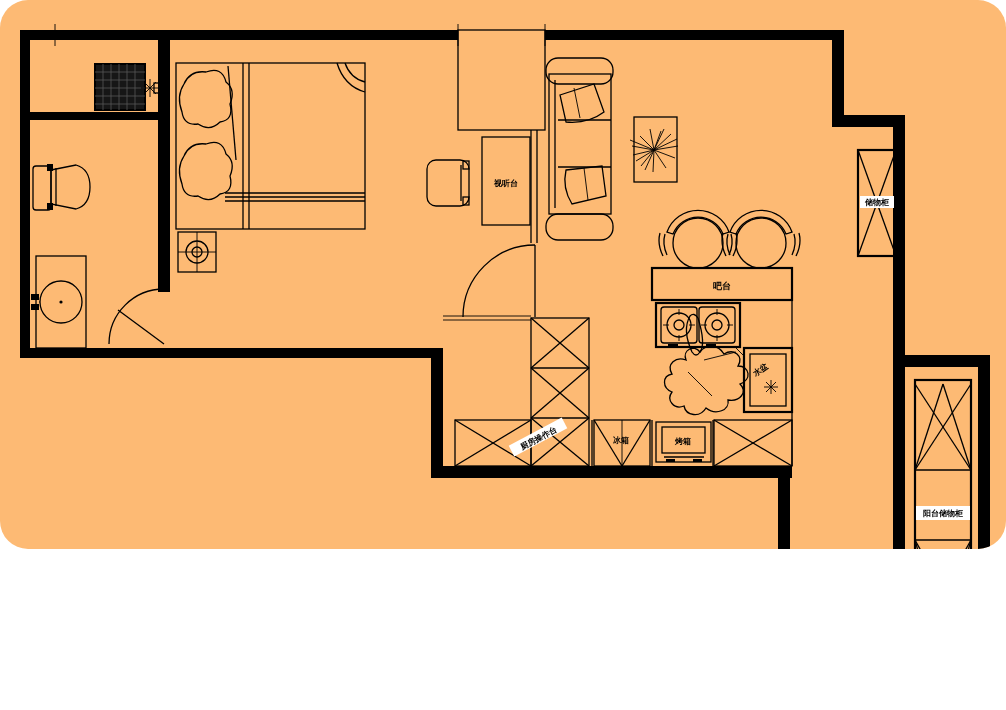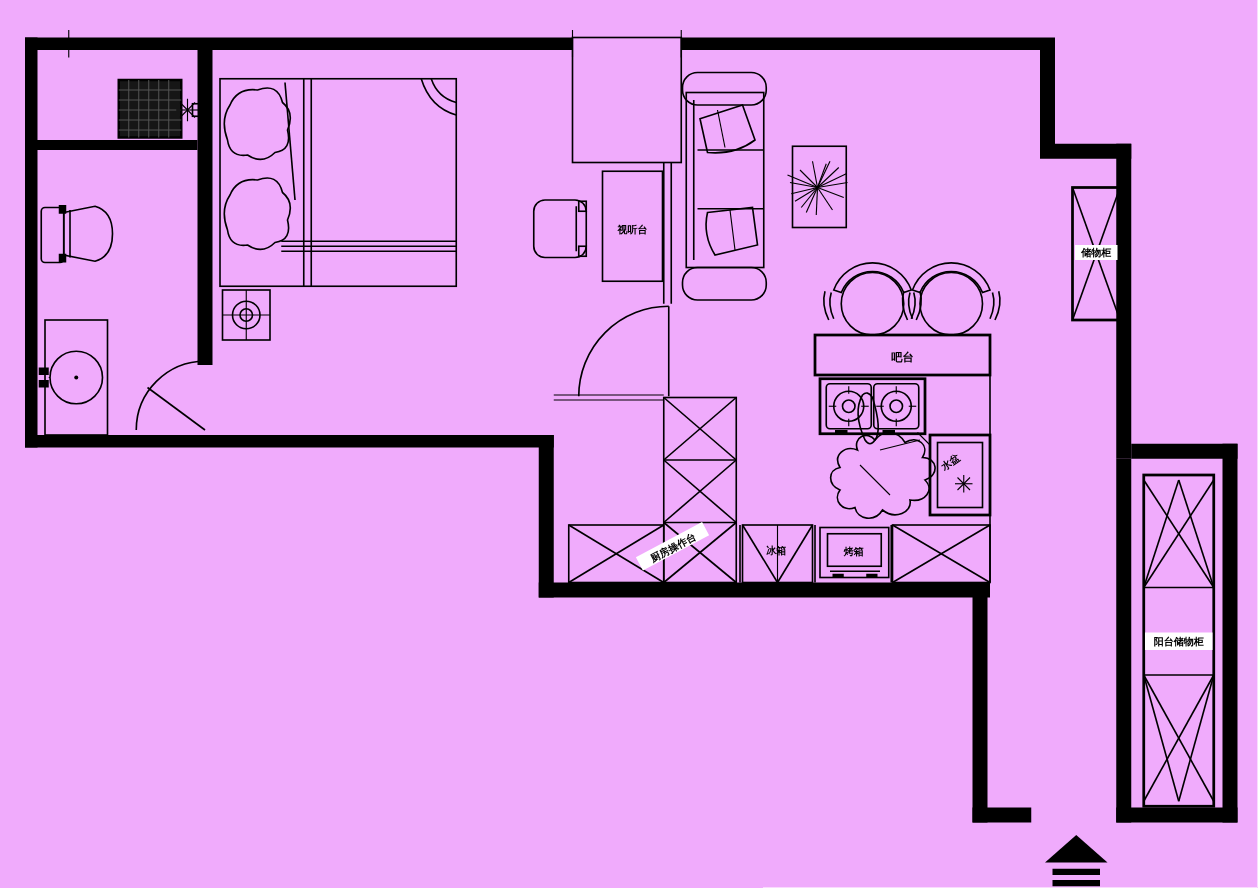--- a/index.html
+++ b/index.html
@@ -1,16 +1,16 @@
 <!DOCTYPE html>
 <html><head>
 <meta charset="utf-8">
 <style>
   html,body{margin:0;padding:0;background:#ffffff;}
-  .page{width:1006px;height:710px;background:#f0abfc;position:relative;overflow:hidden;}
+  .page{width:1006px;height:549px;background:#fdba74;position:relative;overflow:hidden;border-radius:28px;}
   svg{display:block;}
   .wall{fill:#000000;stroke:none;}
   .f{fill:none;stroke:#000000;stroke-width:1.3;}
   .f2{fill:none;stroke:#000000;stroke-width:2.2;}
   .thin{fill:none;stroke:#000000;stroke-width:0.9;}
   .blk{fill:#000000;stroke:none;}
   .whitebg{fill:#ffffff;stroke:none;}
   .lbl{font-family:"DejaVu Sans",sans-serif;font-size:9px;font-weight:bold;fill:#000000;stroke:none;}
   .lbl-sm{font-family:"DejaVu Sans",sans-serif;font-size:8px;font-weight:bold;fill:#000000;stroke:none;}
 </style>

